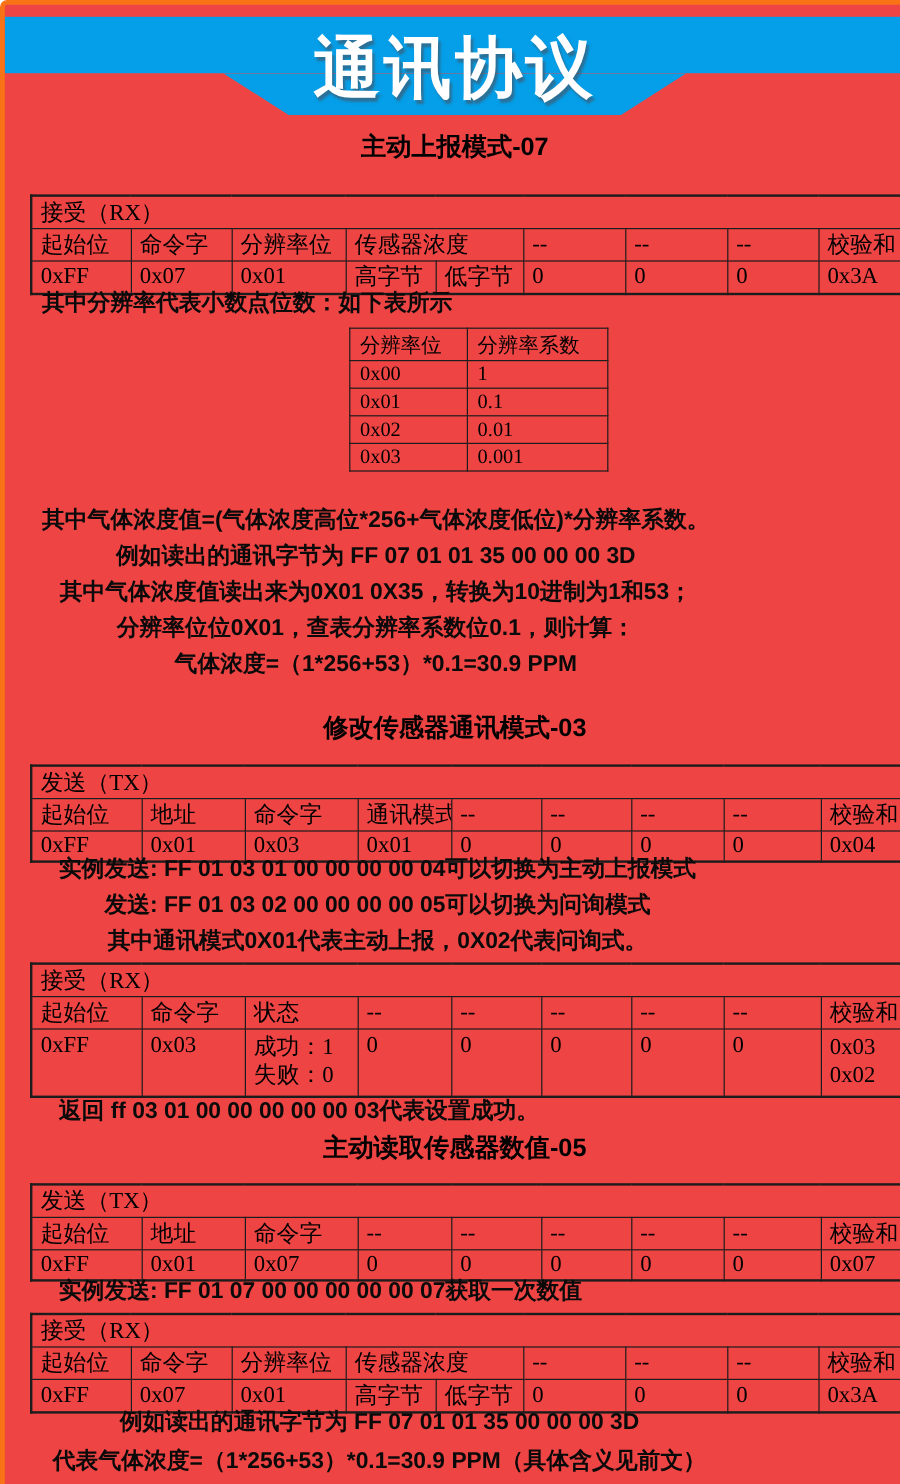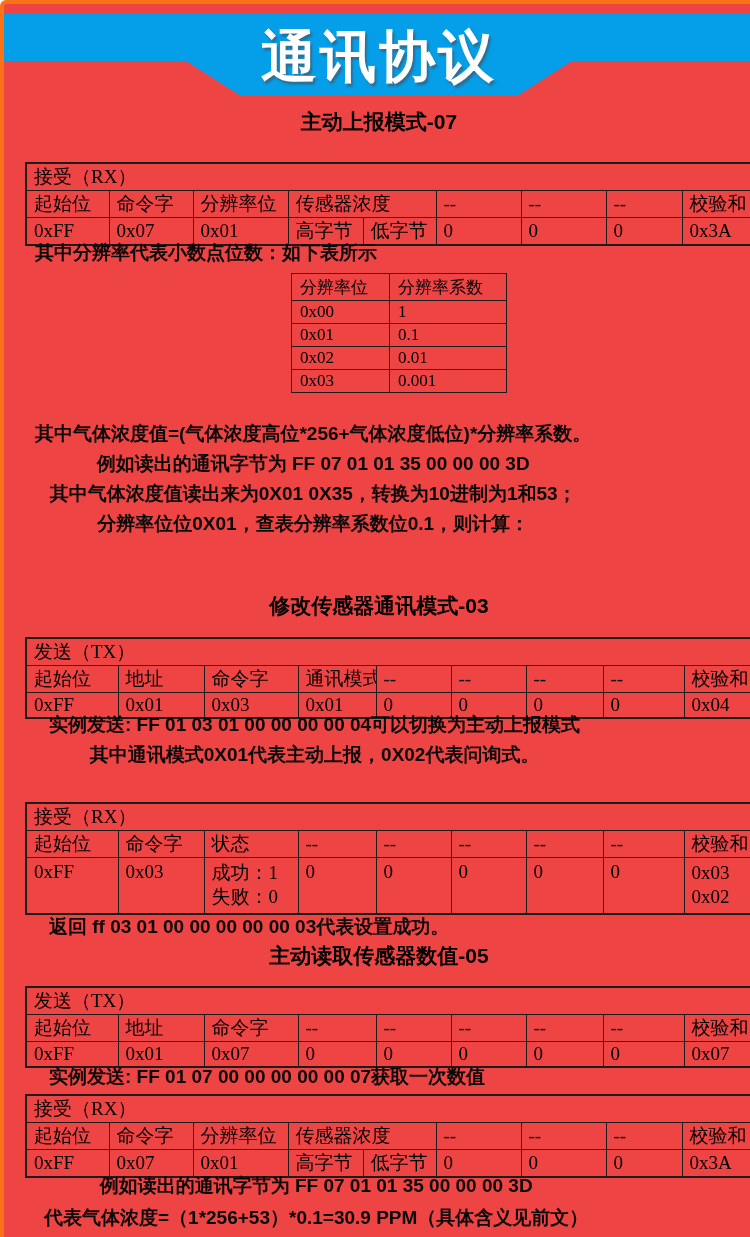--- a/index.html
+++ b/index.html
@@ -125,20 +125,21 @@
       <td>0.001</td>
     </tr>
   </tbody>
     </table>
 
   <div class="txt" style="left:31px;top:415px">
     <div>其中气体浓度值=(气体浓度高位*256+气体浓度低位)*分辨率系数。</div>
     <div>例如读出的通讯字节为 FF 07 01 01 35 00 00 00 3D</div>
     <div>其中气体浓度值读出来为0X01 0X35，转换为10进制为1和53；</div>
     <div>分辨率位位0X01，查表分辨率系数位0.1，则计算：</div>
+    <div>气体浓度=（1*256+53）*0.1=30.9 PPM</div>
   </div>
 
   <div class="h" style="top:588px">修改传感器通讯模式-03</div>
 
   <table class="proto" style="top:633px">
     <colgroup>
         <col style="width:92px">
         <col style="width:86px">
         <col style="width:94px">
         <col style="width:78px">
@@ -172,20 +173,21 @@
       <td>0</td>
       <td>0</td>
       <td>0</td>
       <td>0x04</td>
     </tr>
   </tbody>
     </table>
 
   <div class="txt" style="left:45px;top:706px">
     <div>实例发送: FF 01 03 01 00 00 00 00 04可以切换为主动上报模式</div>
+    <div>发送: FF 01 03 02 00 00 00 00 05可以切换为问询模式</div>
     <div>其中通讯模式0X01代表主动上报，0X02代表问询式。</div>
   </div>
 
   <table class="proto" style="top:798px">
     <colgroup>
         <col style="width:92px">
         <col style="width:86px">
         <col style="width:94px">
         <col style="width:78px">
         <col style="width:75px">

